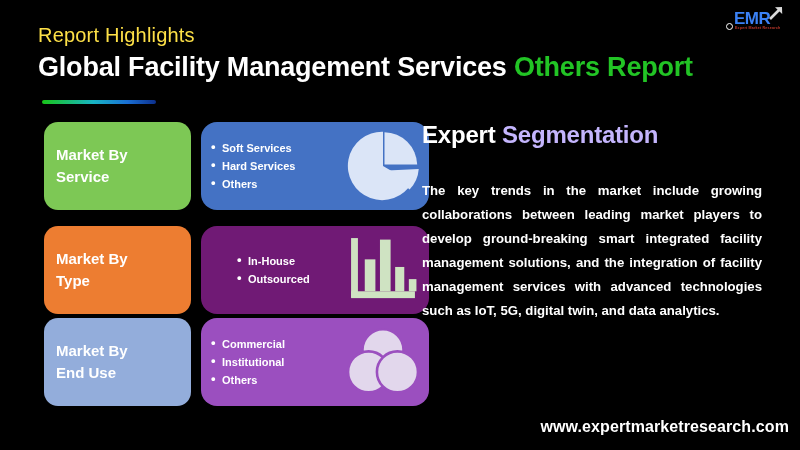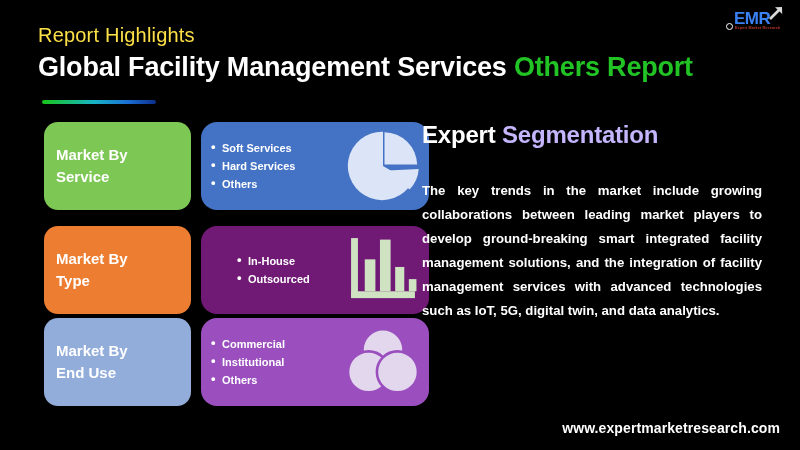--- a/index.html
+++ b/index.html
@@ -99,22 +99,22 @@
   }
   #seg-heading .accent { color:#c4b5fd; }
   #seg-body {
     margin-top:31px;
     font-size:13.2px; font-weight:bold; line-height:1.82;
     text-align:justify; color:#fff;
   }
 
   
   #footer {
-    position:absolute; right:20px; bottom:14px;
-    font-size:14px; font-weight:bold; color:#fff;
+    position:absolute; right:11px; bottom:14px;
+    font-size:16px; font-weight:bold; color:#fff;
     letter-spacing:.1px;
   }
 </style>
 </head>
 <body>
 
 <div id="header">
   <div id="eyebrow">Report Highlights</div>
   <div id="main-title">
     <span>Global Facility Management Services </span><span class="accent">Others Report</span>

